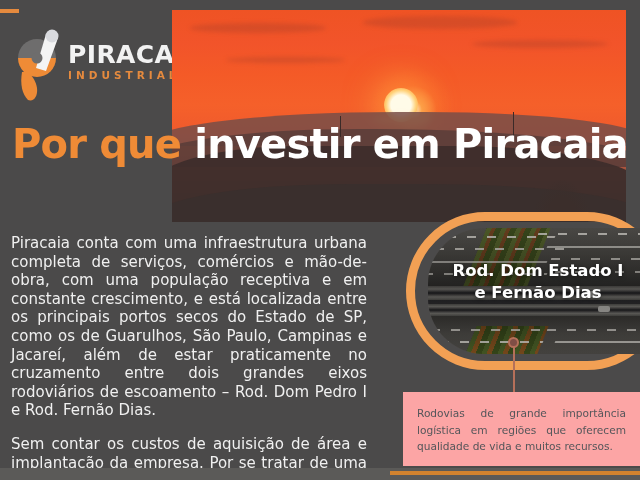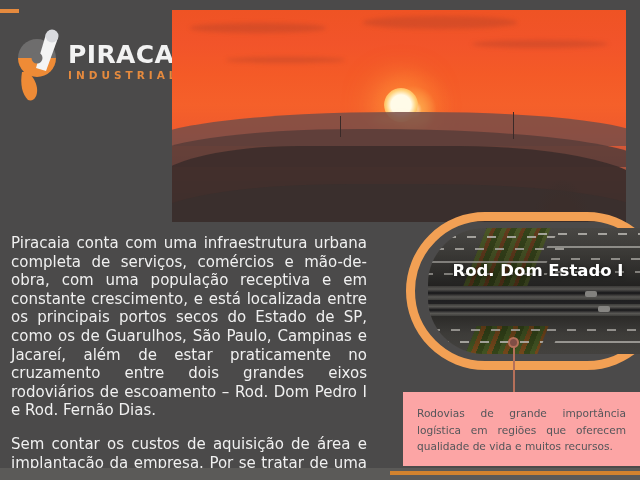--- a/index.html
+++ b/index.html
@@ -371,20 +371,23 @@
     <div class="sun-streak"></div>
     <div class="ridge r1"></div>
     <div class="ridge r2"></div>
     <div class="ridge r3"></div>
     <div class="tower" style="left:37%; top:50%; height:10%;"></div>
     <div class="tower" style="left:75%; top:48%; height:13%;"></div>
     <div class="fg"></div>
     <div class="palm"></div>
   </div>
 
+  <div class="headline">
+    <span class="hl-accent">Por que</span><span>&nbsp;</span><span class="hl-main">investir em Piracaia</span>
+  </div>
 
   <div class="body-copy">
     <p>Piracaia conta com uma infraestrutura urbana completa de serviços, comércios e mão-de-obra, com uma população receptiva e em constante crescimento, e está localizada entre os principais portos secos do Estado de SP, como os de Guarulhos, São Paulo, Campinas e Jacareí, além de estar praticamente no cruzamento entre dois grandes eixos rodoviários de escoamento – Rod. Dom Pedro I e Rod. Fernão Dias.</p>
     <p>Sem contar os custos de aquisição de área e implantação da empresa. Por se tratar de uma região fora das grandes cidades, estes custos são sensivelmente menores do que as regiões vizinhas aos grandes centros urbanos.</p>
   </div>
 
   <div class="ring"></div>
 
   <div class="road-photo">
     <div class="asphalt"></div>
@@ -404,20 +407,21 @@
     <div class="median2"></div>
     <div class="lane dash" style="left:-8%;  top:80%; width:62%;"></div>
     <div class="lane dash" style="left:-4%;  top:90%; width:58%;"></div>
     <div class="lane dash" style="left:56%;  top:80%; width:50%;"></div>
     <div class="lane" style="left:60%;  top:90%; width:46%;"></div>
     <div class="shade"></div>
   </div>
 
   <div class="road-label">
     <div>Rod. Dom Estado I</div>
+    <div>e  Fernão Dias</div>
   </div>
 
   <div class="connector-dot"></div>
   <div class="connector-line"></div>
 
   <div class="caption-card">
     <div class="caption-text">Rodovias de grande importância logística em regiões que oferecem qualidade de vida e muitos recursos.</div>
   </div>
 
   <div class="bottom-strip"></div>

